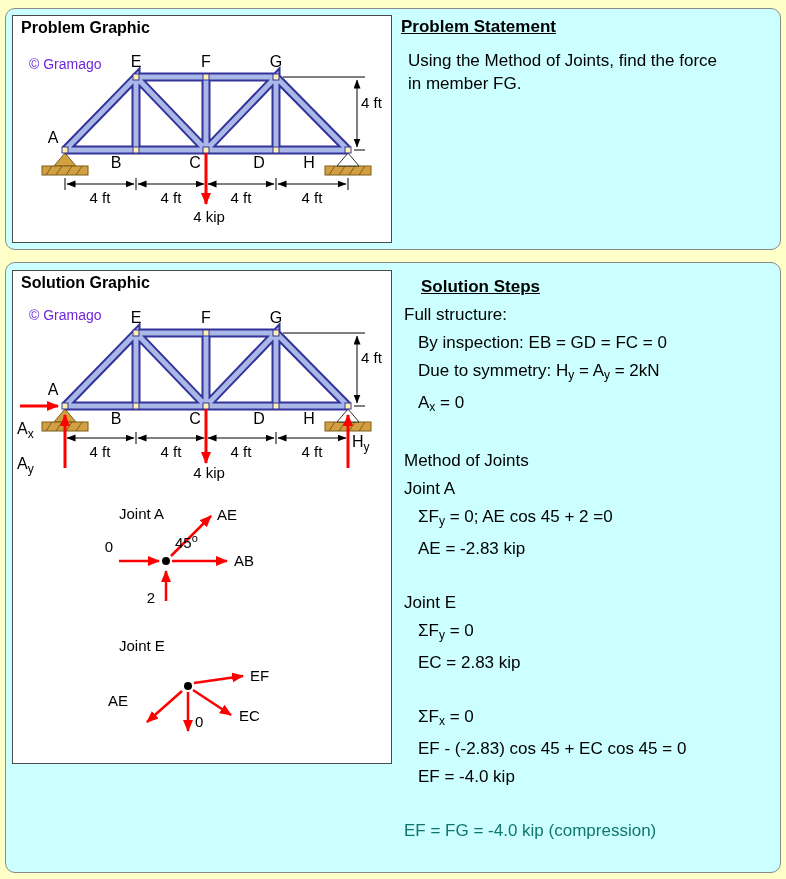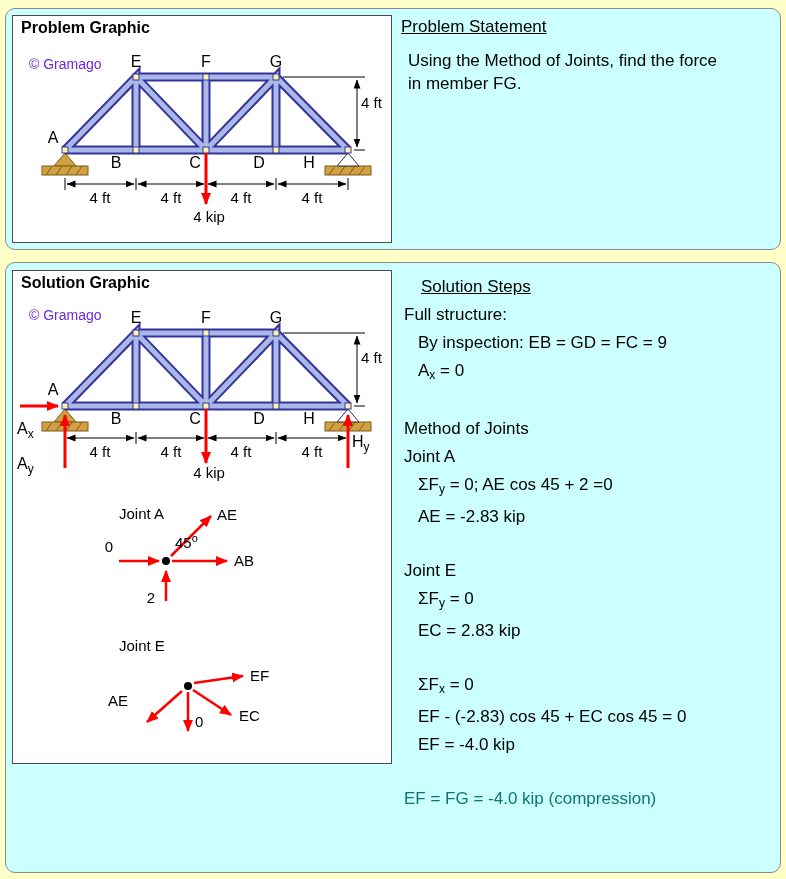--- a/index.html
+++ b/index.html
@@ -8,21 +8,21 @@
   .panel{position:absolute;left:5px;width:774px;background:#CCFFFF;
          border:1px solid #8a8a8a;border-radius:10px;}
   .panel.problem{top:8px;height:240px;}
   .panel.solution{top:262px;height:609px;}
   .gbox{position:absolute;background:#FFFFFF;border:1px solid #4a4a4a;}
   .problem .gbox{left:6px;top:6px;width:378px;height:226px;}
   .solution .gbox{left:6px;top:7px;width:378px;height:492px;}
   .gbox svg{position:absolute;left:0;top:0;}
   .gbox-title{position:absolute;left:8px;top:3px;font-size:16px;font-weight:bold;text-align:right;}
   .watermark{position:absolute;color:#6d28d9;font-size:14px;}
-  .heading{position:absolute;font-weight:normal;font-size:17px;text-decoration:underline;}
+  .heading{position:absolute;font-weight:bold;font-size:17px;text-decoration:underline;}
   .statement{position:absolute;font-size:17px;line-height:1.35;width:310px;}
   .steps{position:absolute;font-size:17px;width:372px;}
   .step-line{line-height:28px;white-space:nowrap;}
   .step-line.indent-1{padding-left:14px;}
   .step-blank{height:26px;}
   .sub{font-size:12px;vertical-align:-3px;}
   .gsvg text{font-family:"Liberation Sans",sans-serif;font-size:15px;fill:#000;}
   .gsvg text.nl{font-size:16px;}
 </style>
 </head>
@@ -244,21 +244,22 @@
           <text x="182" y="456">0</text>
         </g>
       </svg>
       <div class="gbox-title">Solution Graphic</div>
       <div class="watermark" style="left:16px;top:36px;">© Gramago</div>
     </div>
 
     <div class="heading" style="left:395px;top:14px;margin-left:20px;">Solution Steps</div>
     <div class="steps" style="left:398px;top:38px;">
         <div class="step-line indent-0"><span>Full structure:</span></div>
-        <div class="step-line indent-1"><span>By inspection: EB = GD = FC = 9</span></div>
+        <div class="step-line indent-1"><span>By inspection: EB = GD = FC = 0</span></div>
+        <div class="step-line indent-1"><span>Due to symmetry: H</span><span class="sub">y</span><span> = A</span><span class="sub">y</span><span> = 2kN</span></div>
         <div class="step-line indent-1"><span>A</span><span class="sub">x</span><span> = 0</span></div>
         <div class="step-blank"></div>
         <div class="step-line indent-0"><span>Method of Joints</span></div>
         <div class="step-line indent-0"><span>Joint A</span></div>
         <div class="step-line indent-1"><span>ΣF</span><span class="sub">y</span><span> = 0; AE cos 45 + 2 =0</span></div>
         <div class="step-line indent-1"><span>AE = -2.83 kip</span></div>
         <div class="step-blank"></div>
         <div class="step-line indent-0"><span>Joint E</span></div>
         <div class="step-line indent-1"><span>ΣF</span><span class="sub">y</span><span> = 0</span></div>
         <div class="step-line indent-1"><span>EC = 2.83 kip</span></div>

